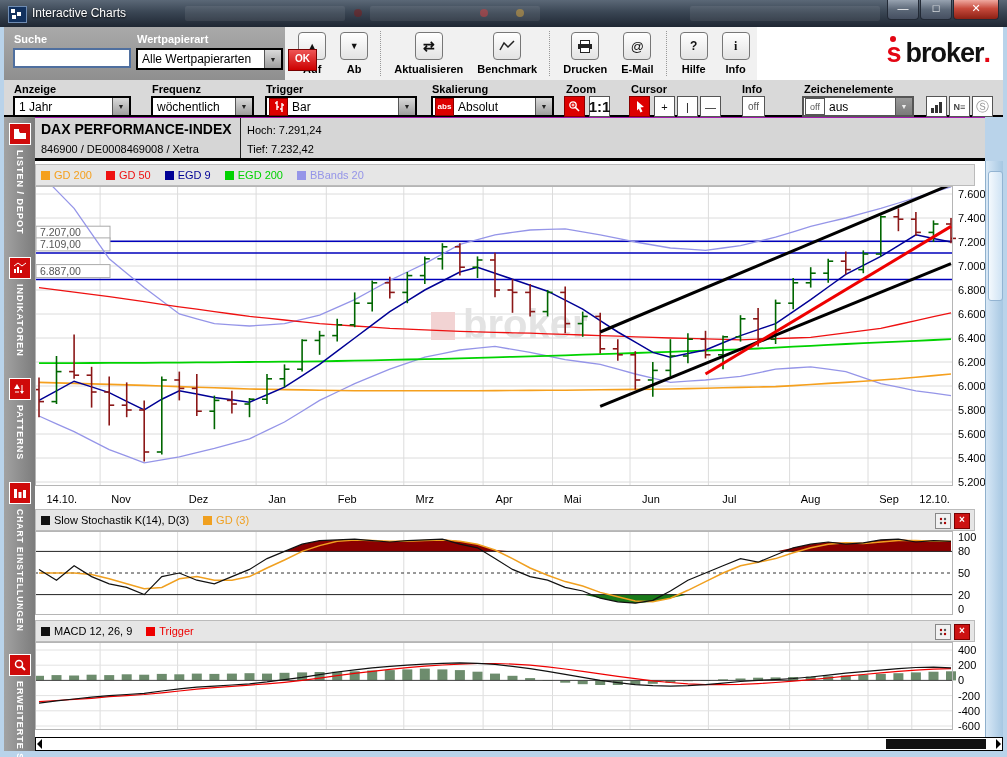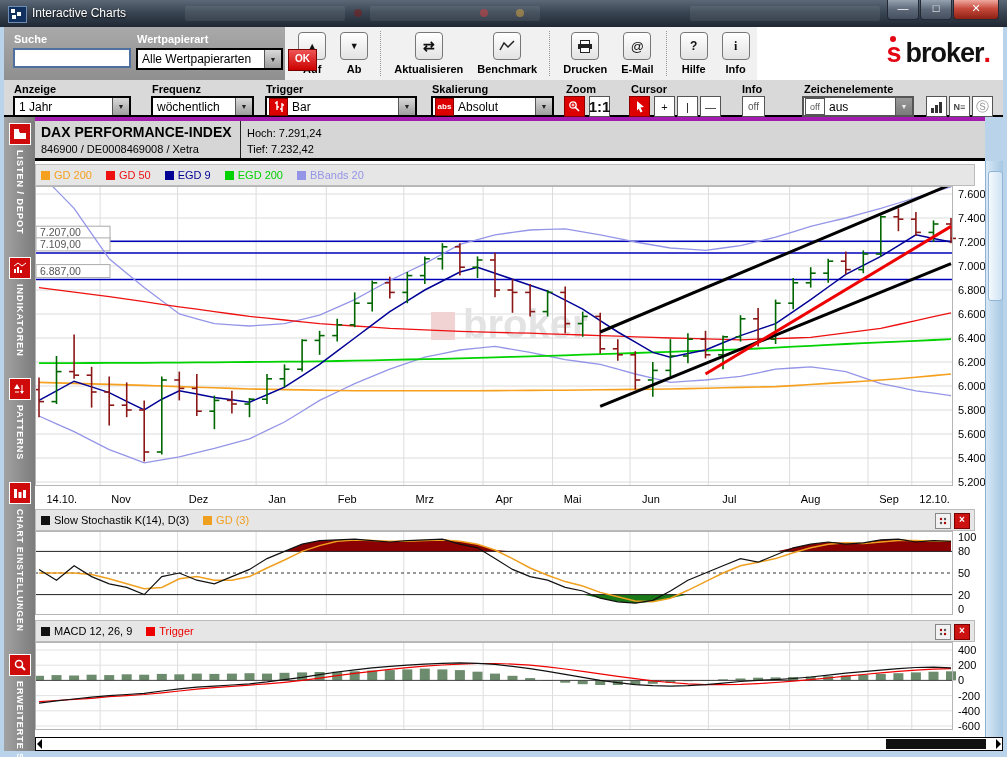--- a/index.html
+++ b/index.html
@@ -45,21 +45,21 @@
   #logo-word{color:#111;font-weight:bold;font-size:27px;letter-spacing:-1px;}
   #logo-dot{color:#e30613;font-weight:bold;font-size:27px;}
   
   #toolbar2{left:4px;top:80px;width:999px;height:37px;background:#d9d9d9;border-bottom:2px solid #000;box-sizing:border-box;}
   .blabel{font-size:11px;font-weight:bold;color:#000;position:absolute;top:3px;}
   .ricon{width:19px;height:18px;background:#d00;border:1px solid #800;display:flex;align-items:center;justify-content:center;
          color:#fff;font-size:8px;font-weight:bold;box-sizing:border-box;}
   .sqbtn{width:20px;height:20px;background:#fff;border:1px solid #555;box-sizing:border-box;display:flex;align-items:center;
          justify-content:center;font-size:11px;color:#111;margin-left:2px;}
   
-  #quotebar{left:35px;top:117px;width:950px;height:44px;background:#d6d6d6;border-top:4px solid #a21caf;
+  #quotebar{left:35px;top:117px;width:950px;height:44px;background:#d6d6d6;border-top:1px solid #a21caf;
             border-bottom:3px solid #000;box-sizing:border-box;display:flex;}
   .qcell{padding:3px 6px;border-right:1px solid #222;display:flex;flex-direction:column;justify-content:space-between;}
   .q1{font-size:14px;font-weight:bold;color:#000;white-space:nowrap;}
   .q2{font-size:11px;color:#000;white-space:nowrap;}
   .red{color:#d00 !important;}
   
   #sidebar{left:4px;top:117px;width:31px;height:634px;background:linear-gradient(to right,#a2a2a2,#7c7c7c);
            display:flex;flex-direction:column;align-items:center;padding-top:6px;box-sizing:border-box;}
   .sb-item{display:flex;flex-direction:column;align-items:center;margin-bottom:22px;}
   .sb-ic{width:22px;height:22px;background:#cf0a0a;border:1px solid #fff;box-sizing:border-box;

